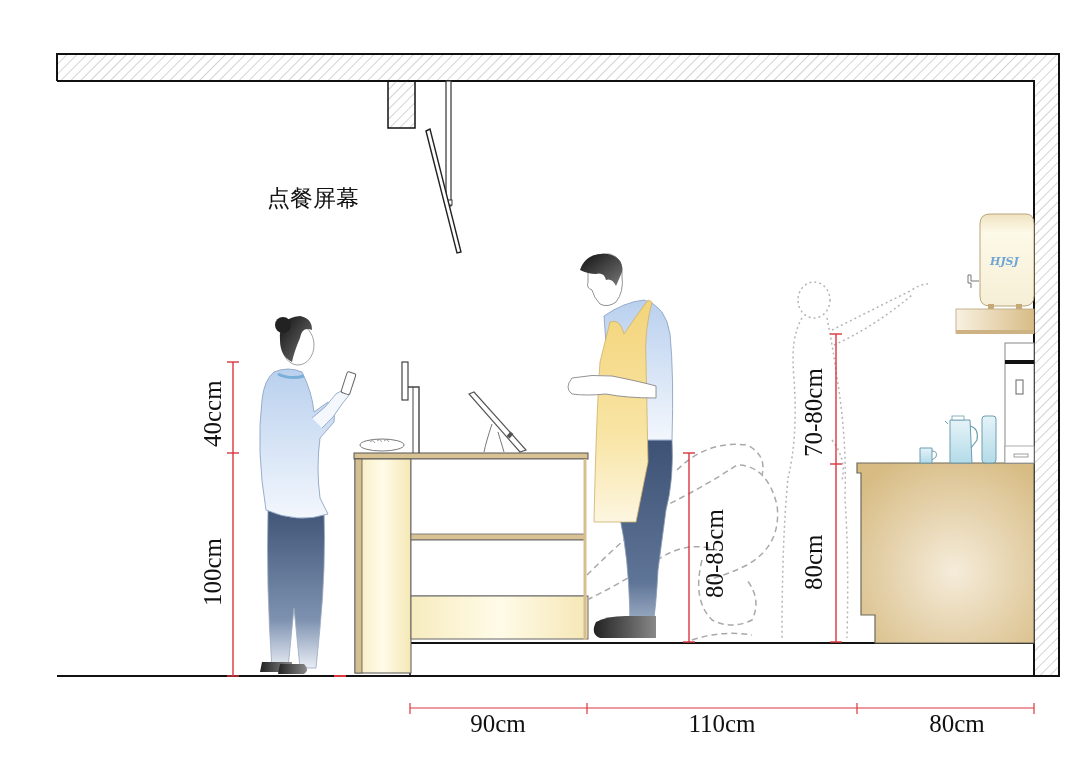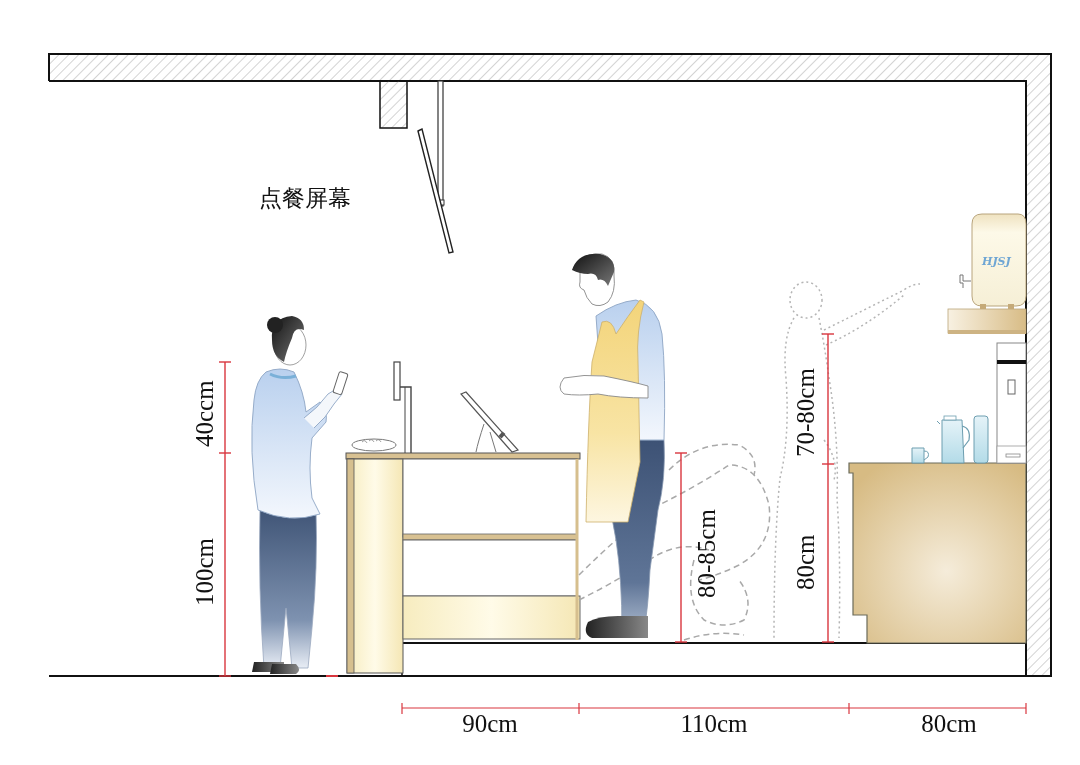--- a/index.html
+++ b/index.html
@@ -1,17 +1,17 @@
 <!DOCTYPE html>
 <html><head>
 <meta charset="utf-8">
 <style>
   html, body { margin: 0; padding: 0; background: #ffffff; }
   body { width: 1080px; height: 765px; overflow: hidden; position: relative; }
-  #stage { position: absolute; left: 4px; top: 0; width: 980px; height: 765px; }
+  #stage { position: absolute; left: 12px; top: 0; width: 980px; height: 765px; }
   svg text { font-family: "DejaVu Serif", "Liberation Serif", serif; }
   .label-cn { font-family: "DejaVu Sans", "Liberation Sans", sans-serif; }
   .dim-text { font-family: "Liberation Serif", "DejaVu Serif", serif; fill: #111; }
 </style>
 </head>
 <body>
 
 <div id="stage">
 <svg width="1080" height="765" viewBox="0 0 1080 765" xmlns="http://www.w3.org/2000/svg">
   <defs>

